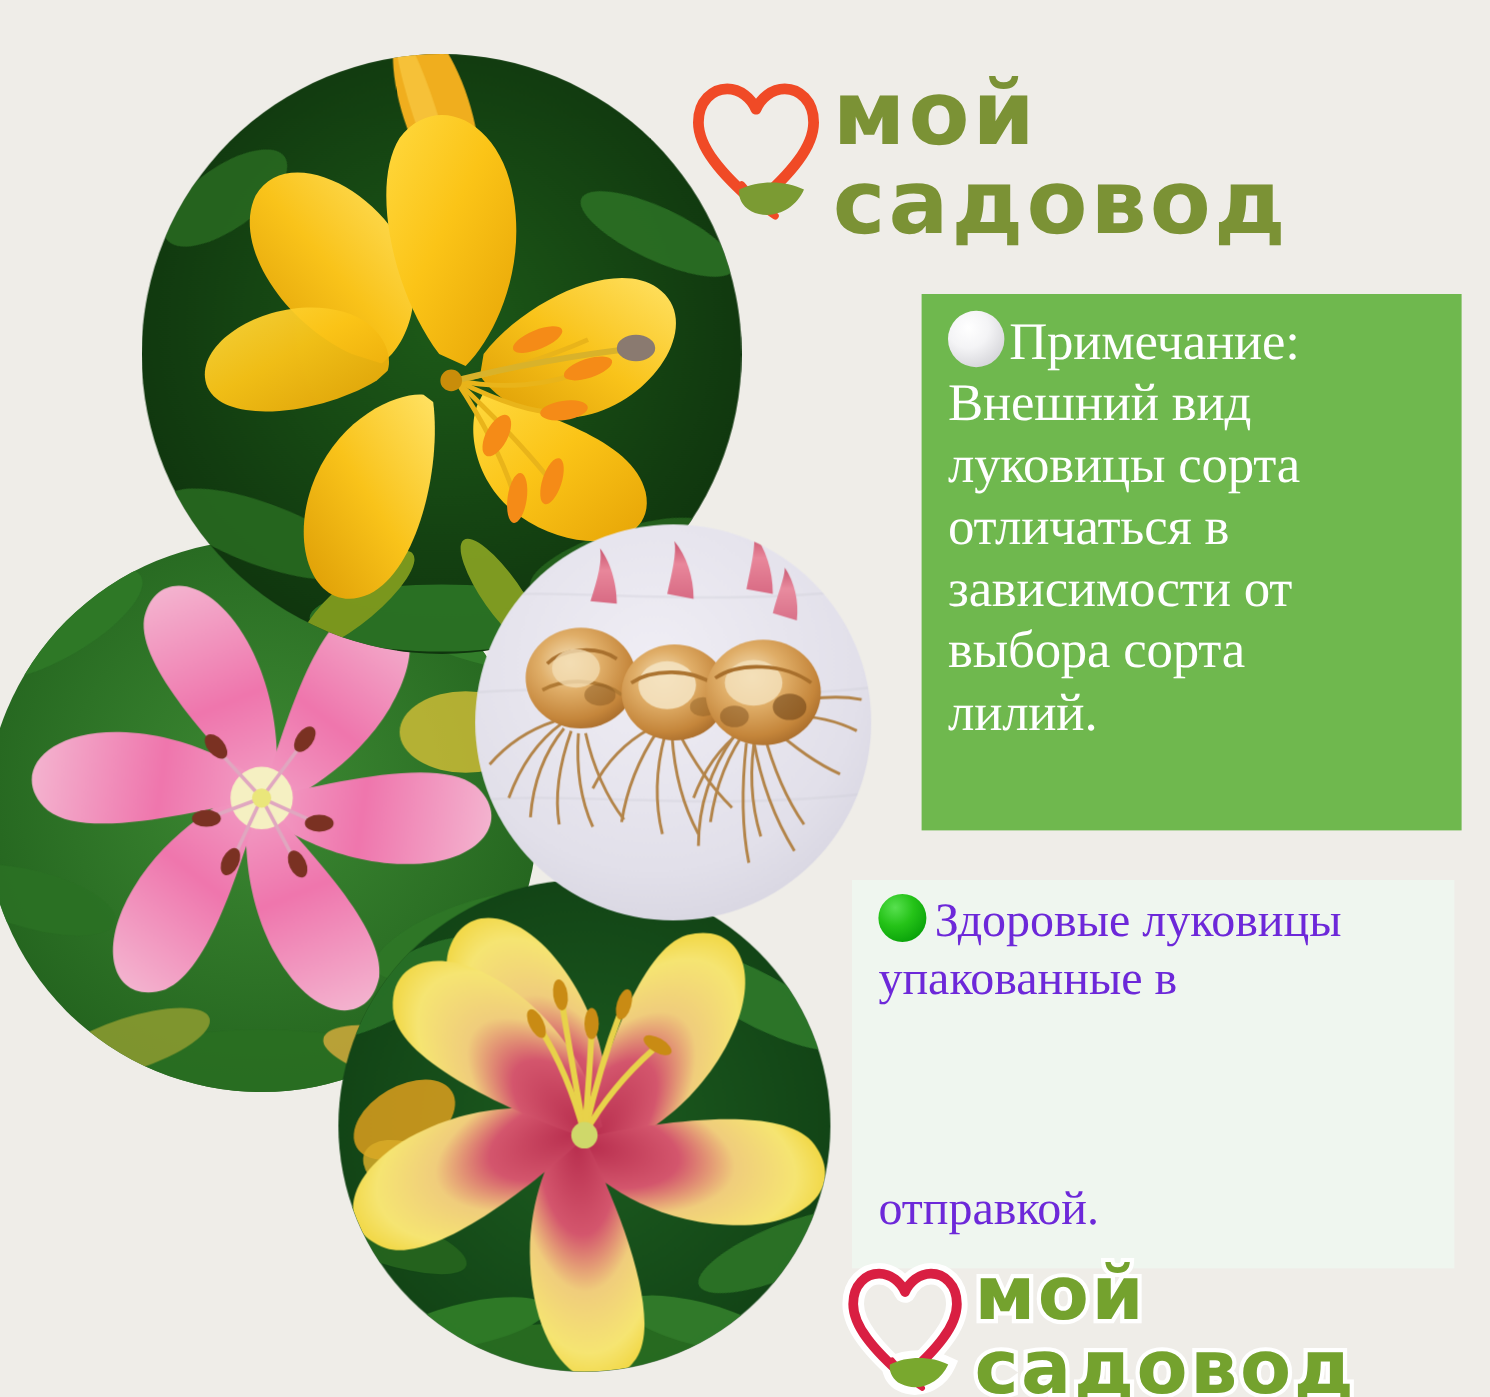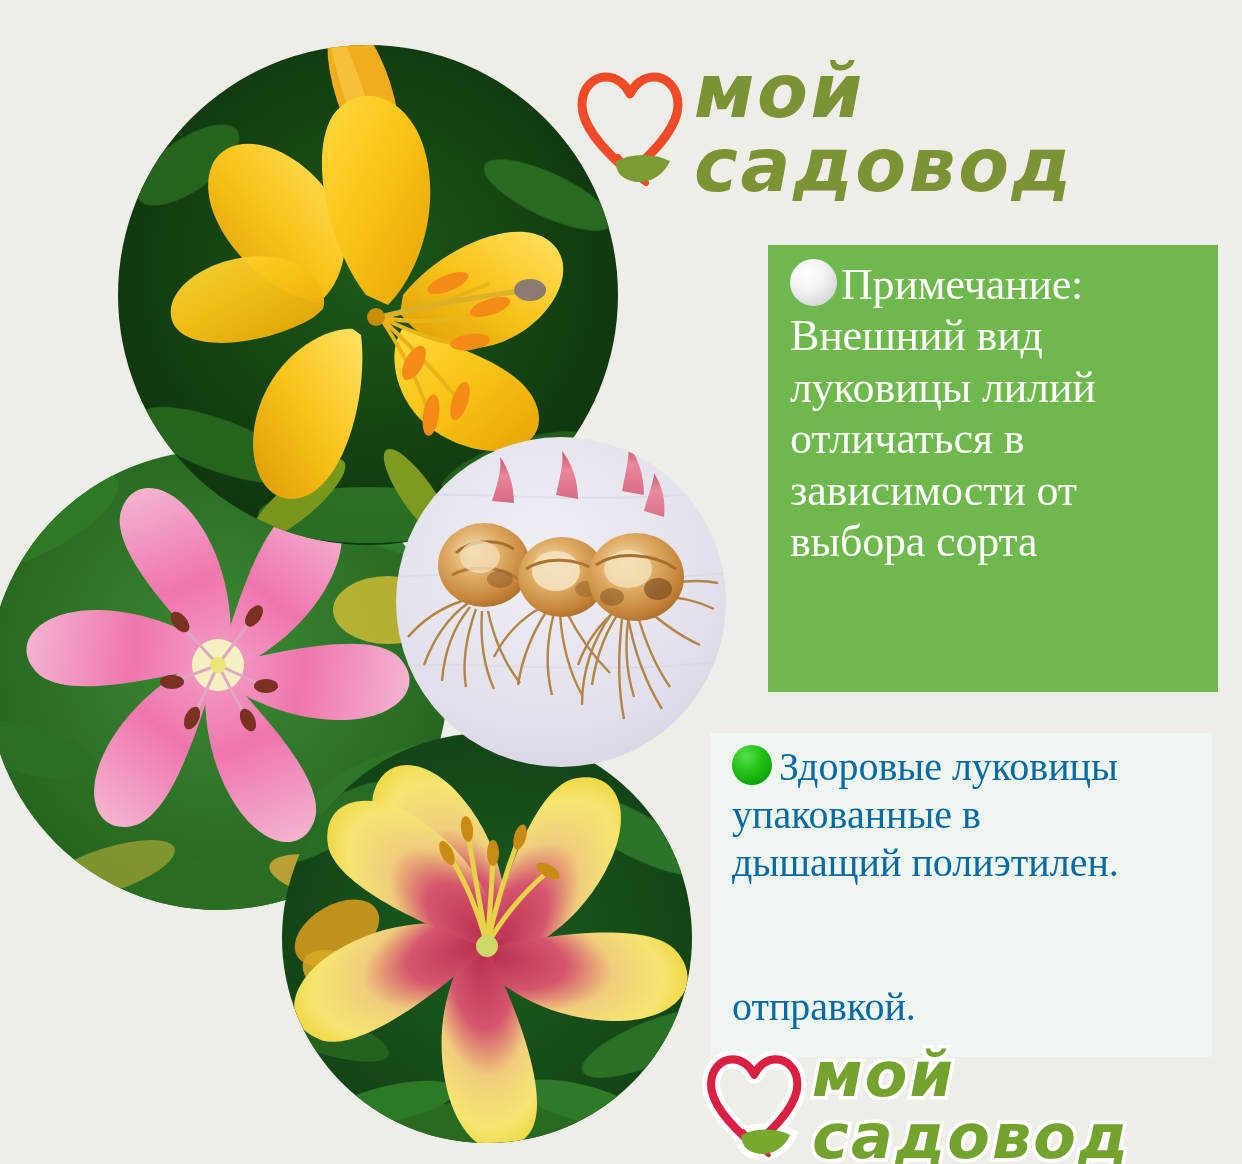--- a/index.html
+++ b/index.html
@@ -17,21 +17,21 @@
   .photo svg{display:block;width:100%;height:100%;}
 
   #photo-yellow{left:118px;top:45px;width:500px;height:500px;z-index:3;}
   #photo-pink{left:-12px;top:450px;width:460px;height:460px;z-index:2;}
   #photo-bicolor{left:282px;top:733px;width:410px;height:410px;z-index:2;}
   #photo-bulbs{left:396px;top:437px;width:330px;height:330px;z-index:5;}
 
   
   #logo-top{position:absolute;left:572px;top:58px;width:650px;height:140px;z-index:6;}
   #logo-bottom{position:absolute;left:700px;top:1047px;width:520px;height:117px;z-index:9;}
-  .logo-wrap{display:flex;align-items:center;font-style:italic;}
+  .logo-wrap{display:flex;}
   .logo-heart{flex:0 0 auto;}
   .logo-text{
     font-family:"DejaVu Sans", sans-serif;
     font-weight:bold;
     letter-spacing:0.035em;
   }
   #logo-top .logo-text{font-size:74px;color:#7b9235;line-height:1;margin-left:2px;}
   #logo-bottom .logo-text{
     font-size:62px;color:#74a22e;line-height:1;margin-left:0px;
     -webkit-text-stroke:7px #ffffff;
@@ -57,21 +57,21 @@
     vertical-align:-7px;margin-right:4px;
   }
 
   
   #healthy-box{
     position:absolute;left:710px;top:733px;width:502px;height:324px;
     background:#eff6ef;z-index:6;
   }
   #healthy-box .healthy-inner{
     padding:10px 10px 0 22px;
-    color:#0369a1;
+    color:#6d28d9;
     font-size:40px;
     line-height:1.2;
     font-family:"Liberation Serif", serif;
   }
   .bullet-green{
     display:inline-block;width:40px;height:40px;border-radius:50%;
     background:radial-gradient(circle at 35% 28%, #57e04f 0%, #25c318 40%, #0aa30a 78%, #0b8a0b 100%);
     vertical-align:-5px;margin-right:7px;
   }
 </style>
@@ -329,32 +329,33 @@
         <ellipse cx="216" cy="160" rx="12" ry="9" fill="#7d4f1d" opacity=".5"></ellipse>
         <path d="M200 128 C220 114 258 116 280 132" stroke="#a86f2c" stroke-width="3" fill="none"></path>
       </g>
     </svg>
   </div>
 
   <div id="note-box">
     <div class="note-inner">
       <span class="bullet-white"></span><span>Примечание:</span><br>
       <span>Внешний вид</span><br>
-      <span>луковицы лилий</span><br>
+      <span>луковицы сорта</span><br>
       <span>отличаться в</span><br>
       <span>зависимости от</span><br>
       <span>выбора сорта</span><br>
+      <span>лилий.</span>
     </div>
   </div>
 
   <div id="healthy-box">
     <div class="healthy-inner">
       <span class="bullet-green"></span><span>Здоровые луковицы</span><br>
       <span>упакованные в</span><br>
-      <span>дышащий полиэтилен.</span><br>
+      <br>
       <br>
       <br>
       <span>отправкой.</span>
     </div>
   </div>
 
   <div id="logo-top" class="logo-wrap">
     <span class="logo-heart">
       <svg width="120" height="130" viewBox="0 0 120 130">
         <path d="M58 112 C28 86 10 64 10 44 C10 26 22 16 34 16 C45 16 54 24 58 33 C62 24 71 16 82 16 C94 16 106 26 106 44 C106 64 88 86 58 112 Z" fill="none" stroke="#f04a26" stroke-width="9" stroke-linecap="round" stroke-linejoin="round"></path>

